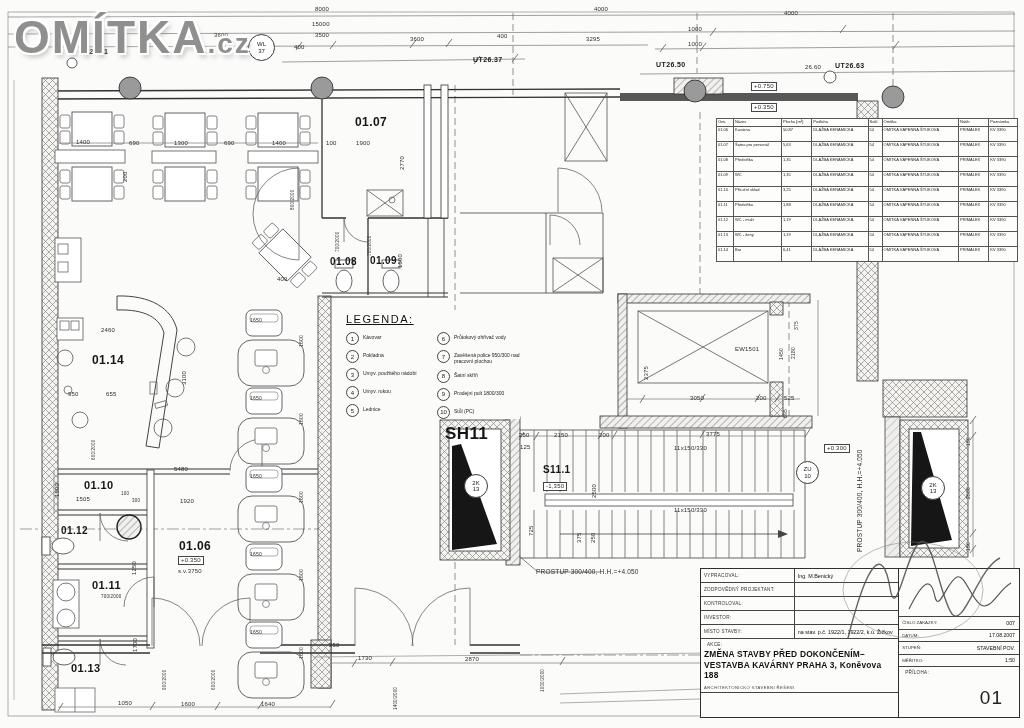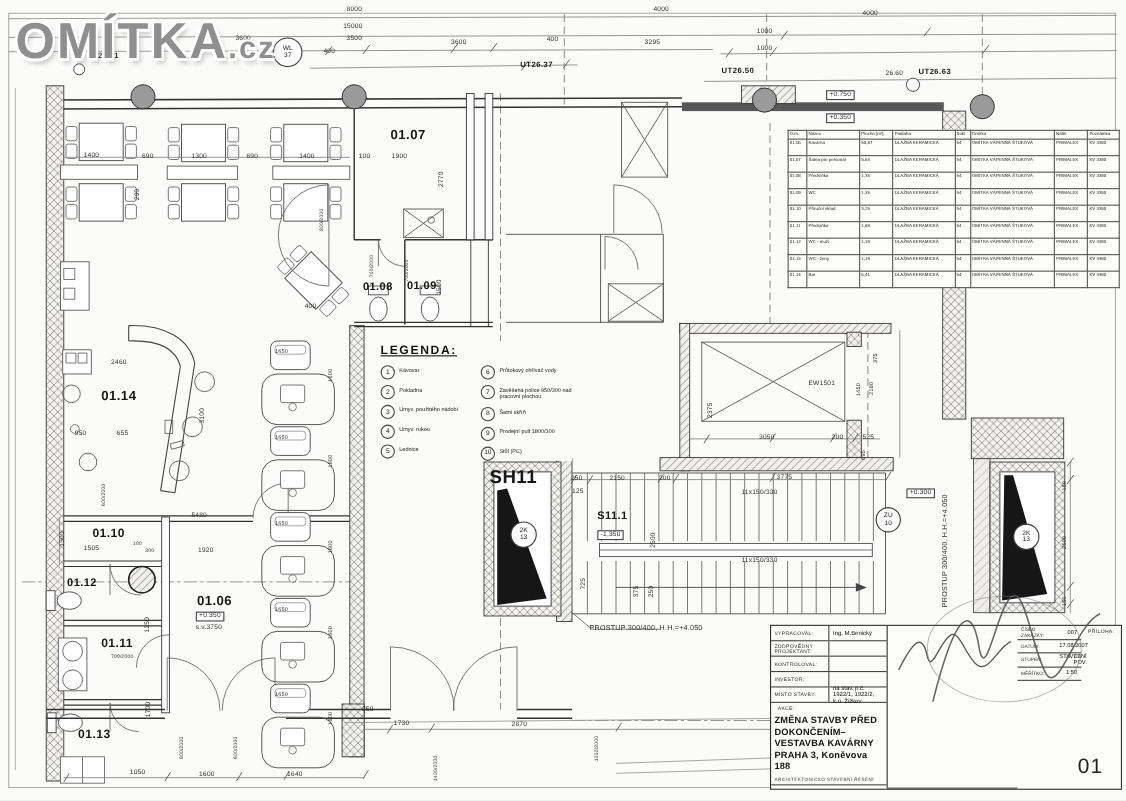--- a/index.html
+++ b/index.html
@@ -26,42 +26,42 @@
   #room-table{position:absolute;left:716px;top:118px;width:302px;z-index:2;}
   #room-table .rt-title{font-size:9px;font-weight:700;color:#111;text-decoration:underline;
         letter-spacing:1px;margin-bottom:2px;}
   #room-table table{border-collapse:collapse;width:100%;background:#fdfdfc;}
   #room-table th,#room-table td{border:0.5px solid #555;font-size:4px;font-weight:400;
         color:#222;padding:1px 1px;text-align:left;vertical-align:top;line-height:1.15;}
   #room-table table{border:1px solid #333;}
   #room-table tbody td{height:12px;}
   
   #legend-box{position:absolute;left:346px;top:313px;width:174px;z-index:2;background:#fbfbf9;}
-  #legend-box .lg-title{font-size:11px;font-weight:700;color:#111;text-decoration:underline;
+  #legend-box .lg-title{font-size:11px;font-weight:400;color:#111;text-decoration:underline;
         letter-spacing:1.5px;margin-bottom:7px;}
   .lg-cols{display:flex;gap:8px;}
   .lg-col{display:flex;flex-direction:column;gap:5px;width:50%;}
   .lg-item{display:flex;align-items:flex-start;gap:4px;}
   .lg-n{flex:0 0 11px;height:11px;border:1px solid #444;border-radius:50%;font-size:6px;
         display:flex;align-items:center;justify-content:center;color:#222;}
   .lg-t{font-size:5px;color:#222;line-height:1.25;padding-top:2px;}
   
   #title-block{position:absolute;left:700px;top:568px;width:318px;height:148px;z-index:4;
         border:1.4px solid #2f2f2f;background:#fcfcfb;display:flex;font-size:5px;color:#222;}
   .tb-left{width:62%;border-right:1px solid #2f2f2f;display:flex;flex-direction:column;}
   .tb-row{display:flex;border-bottom:0.6px solid #444;height:13px;align-items:center;}
   .tb-lab{font-size:4.6px;color:#333;letter-spacing:.3px;padding:0 3px;flex:0 0 44%;}
   .tb-val{font-size:5.4px;color:#111;border-left:0.6px solid #444;height:100%;
         display:flex;align-items:center;padding:0 3px;flex:1;}
   .tb-akce{border-bottom:0.6px solid #444;padding:2px 3px;flex:0 0 46px;}
   .tb-akce-text{font-size:8.4px;font-weight:700;color:#111;line-height:1.25;margin-top:2px;letter-spacing:.2px;}
   .tb-akce-sub{font-size:4.2px;color:#444;margin-top:4px;letter-spacing:.4px;}
   .tb-obsah{padding:2px 3px;flex:1;}
   .tb-obsah-text{font-size:14px;font-weight:700;letter-spacing:1.5px;color:#1a1a1a;margin:6px 0 0 10px;}
-  .tb-right{flex:1;display:flex;}
+  .tb-right{flex:1;display:flex;flex-direction:column;}
   .tb-sig{flex:0 0 46px;border-bottom:0.6px solid #444;position:relative;}
   .tb-rrow{display:flex;border-bottom:0.6px solid #444;height:11.5px;align-items:center;}
   .tb-rlab{font-size:4.4px;color:#333;padding:0 3px;flex:0 0 48%;}
   .tb-rval{font-size:5.2px;color:#111;flex:1;text-align:right;padding:0 4px;}
   .tb-priloha{flex:1;position:relative;padding:2px 3px;}
   .tb-priloha-num{position:absolute;right:16px;bottom:8px;font-size:19px;color:#222;letter-spacing:1px;}
   #sig-overlay{position:absolute;left:828px;top:528px;z-index:6;pointer-events:none;}
 </style>
 </head>
 <body>

